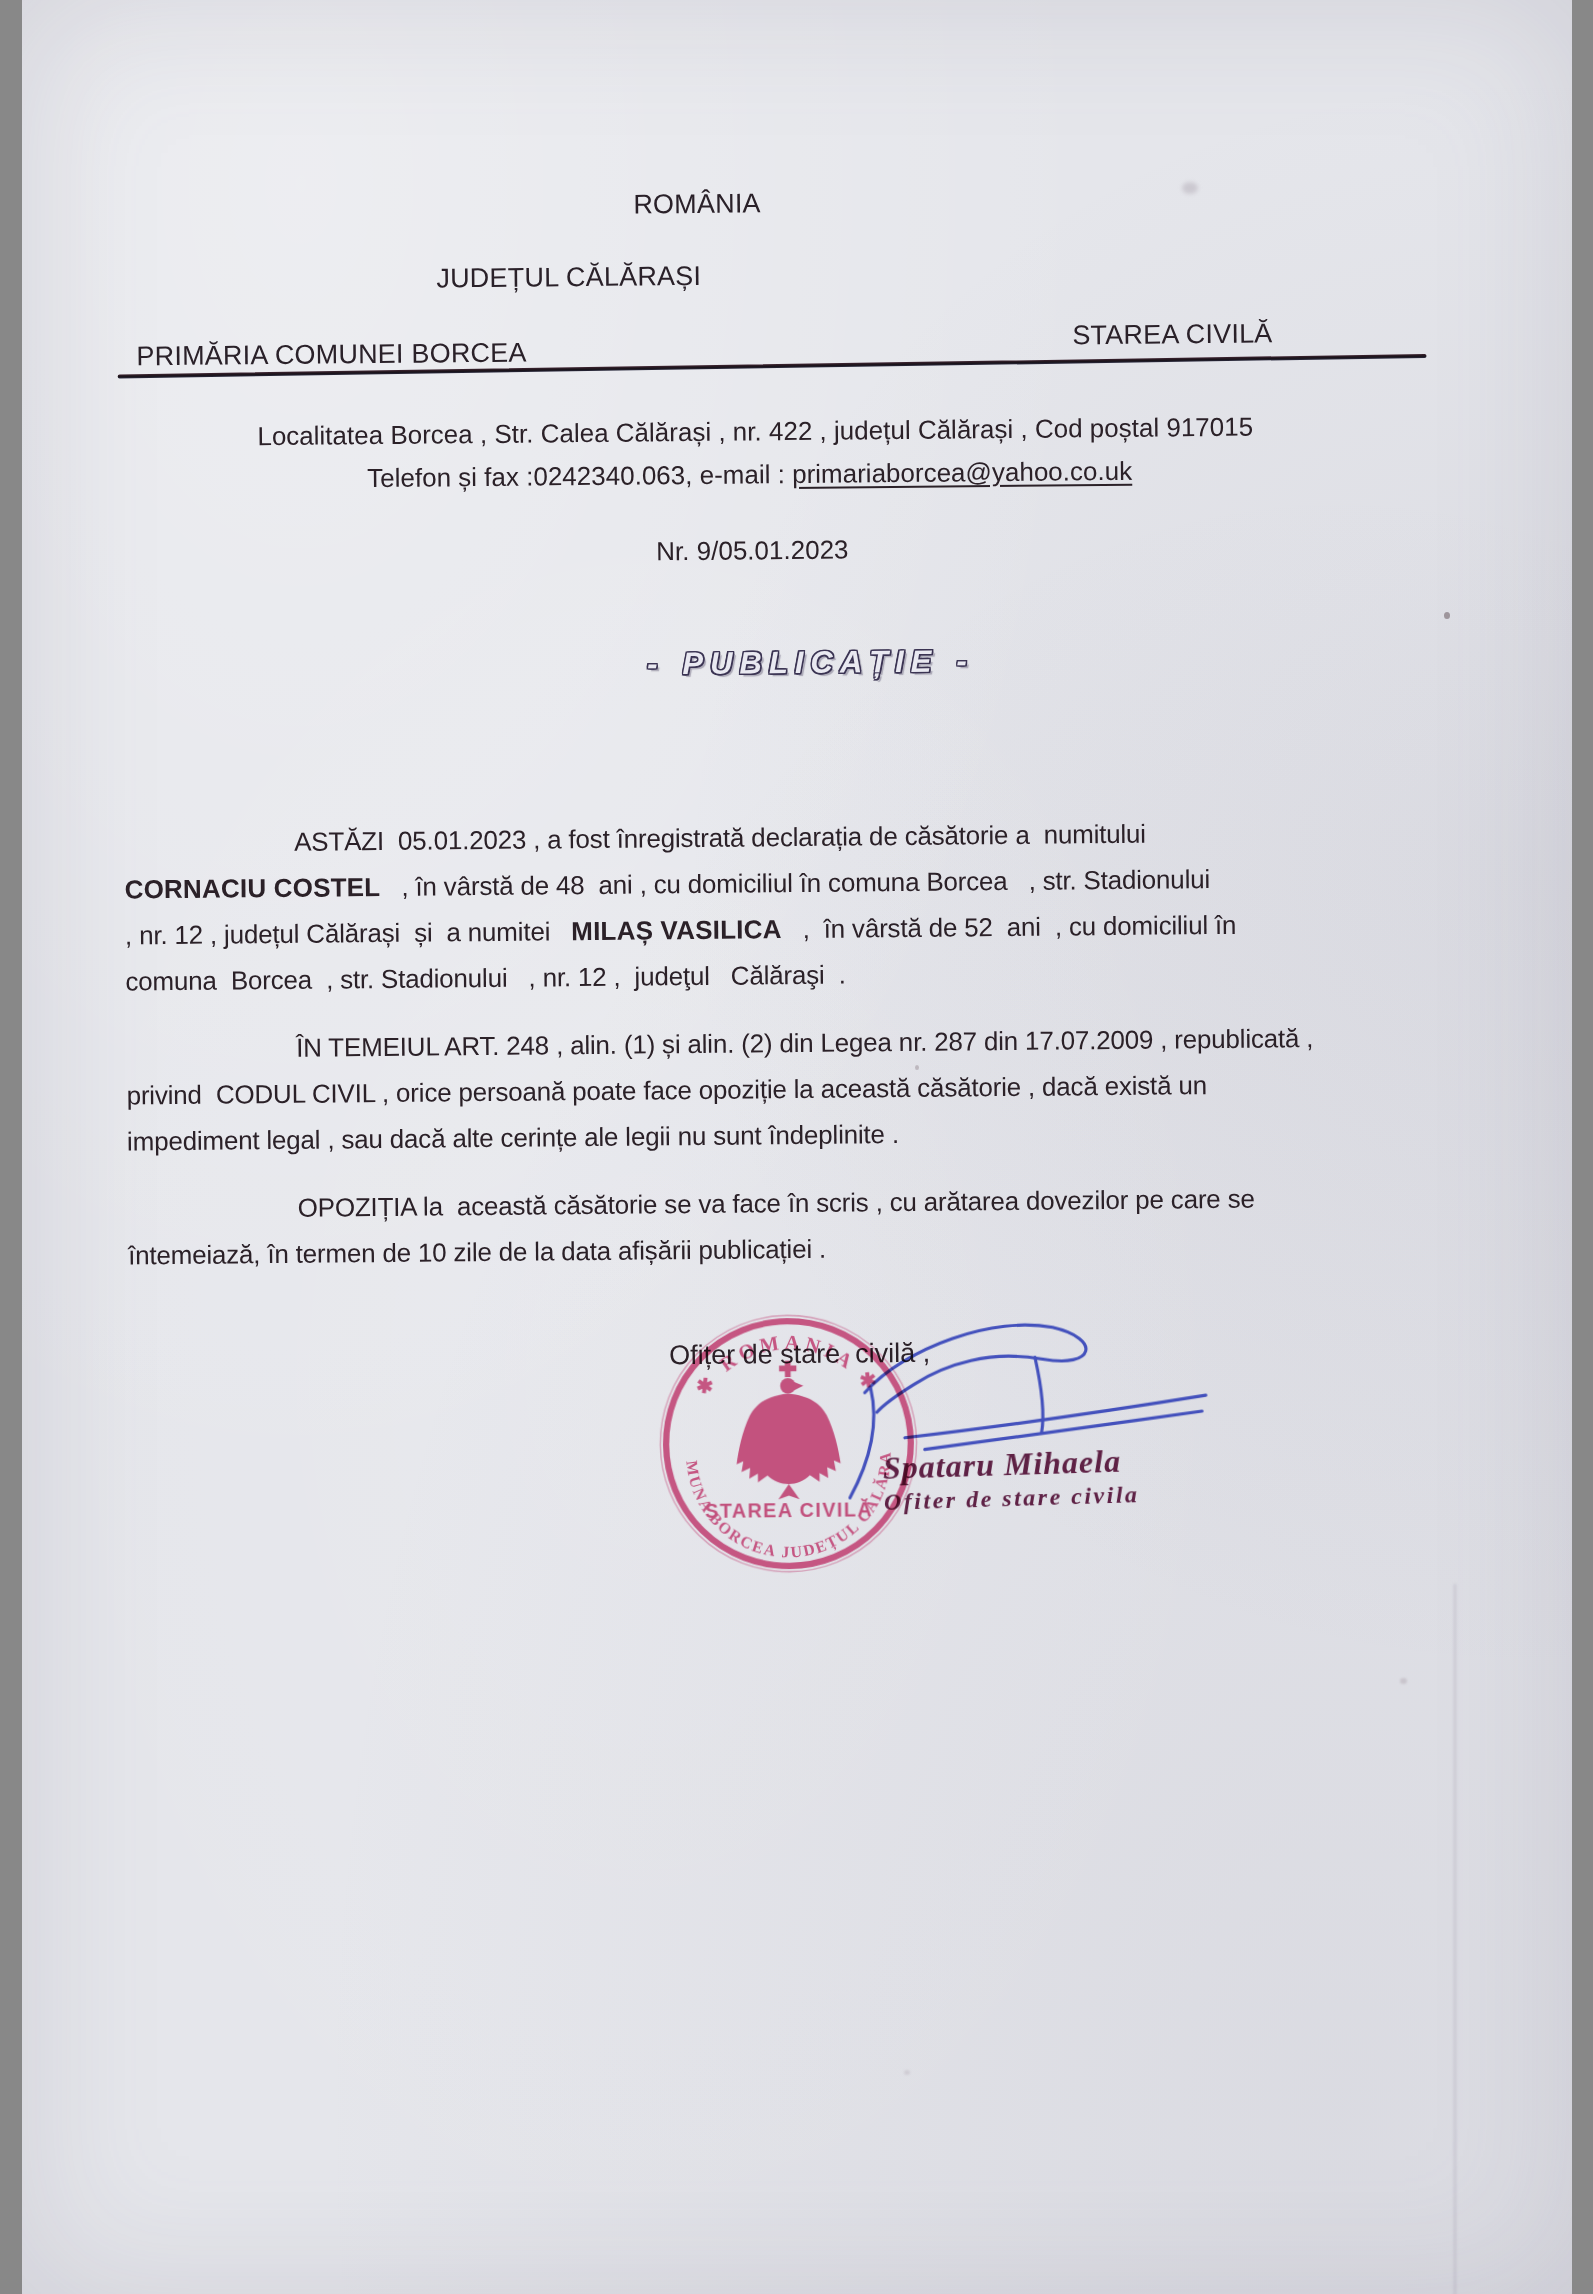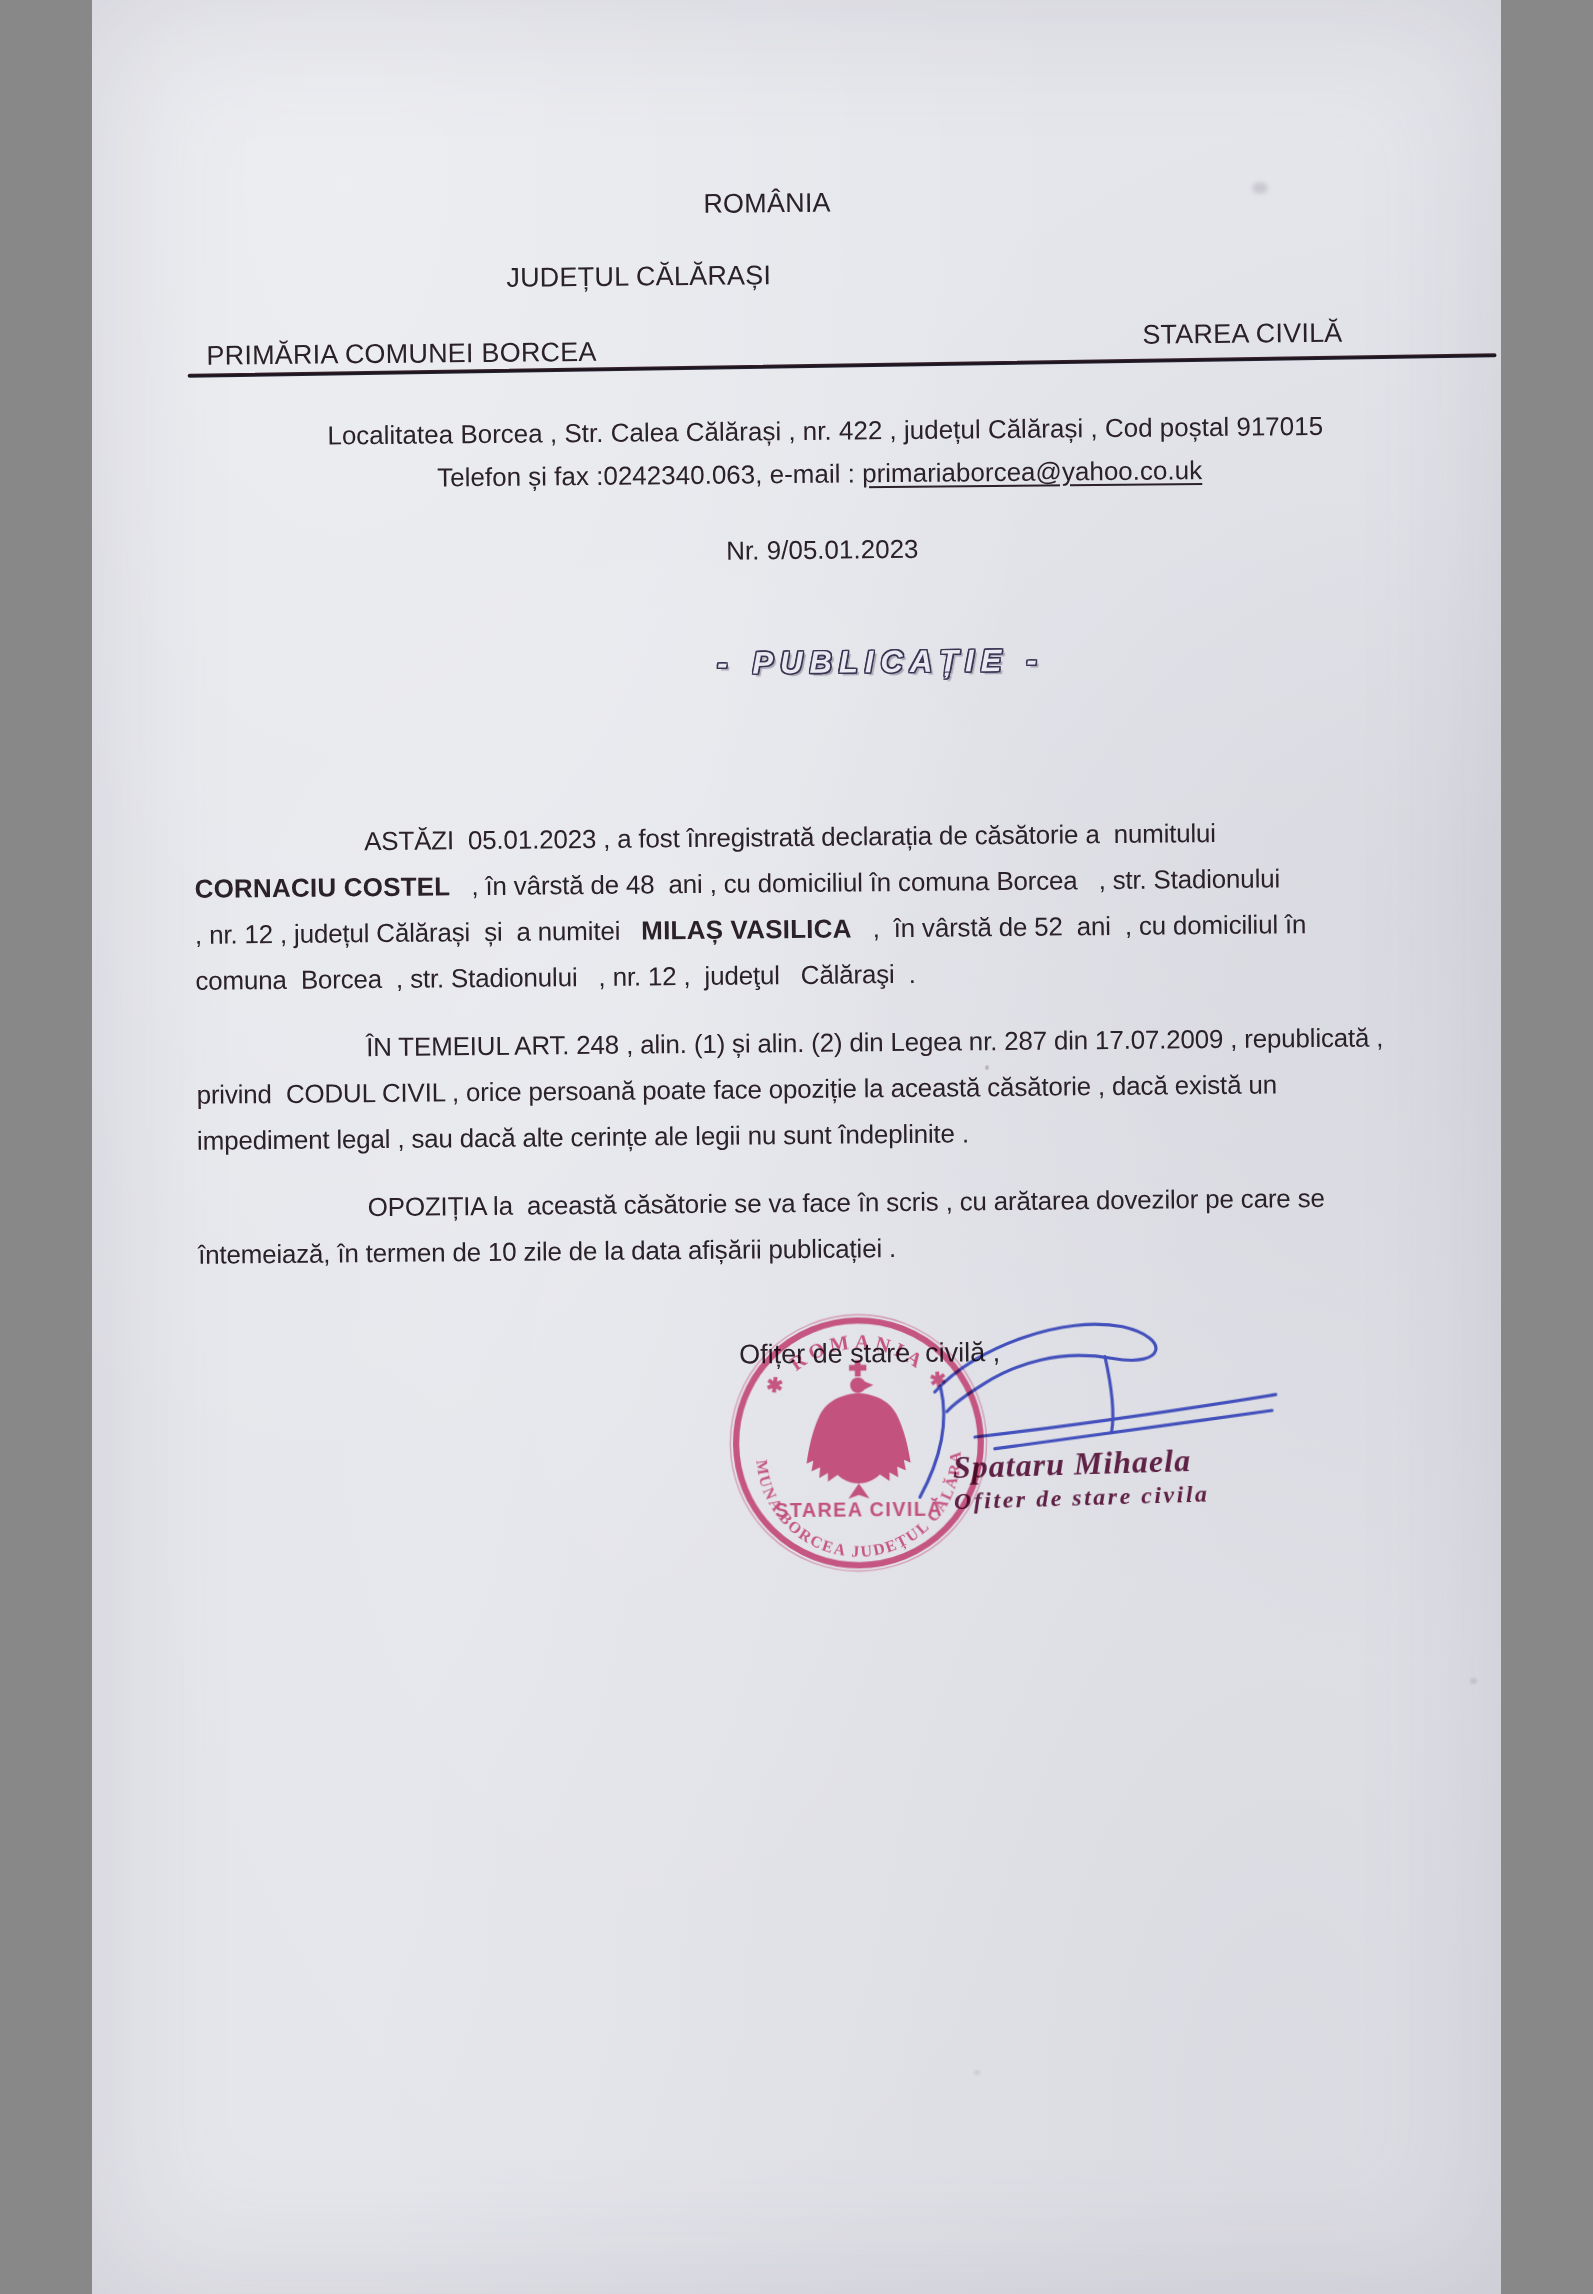--- a/index.html
+++ b/index.html
@@ -1,18 +1,18 @@
 <!DOCTYPE html>
 <html><head>
 <meta charset="utf-8">
 <style>
   html,body{margin:0;padding:0;background:#888;}
   .paper{
     position:relative;
-    width:1409px;height:2295px;
+    width:1550px;height:2295px;
     margin:0 auto;
     background-color:#e5e6eb;
     background-image:
       radial-gradient(ellipse at 18% 8%, rgba(255,255,255,.30), transparent 45%),
       radial-gradient(ellipse at 85% 92%, rgba(124,120,142,.10), transparent 55%),
       radial-gradient(ellipse at 97% 38%, rgba(124,120,142,.09), transparent 40%),
       radial-gradient(ellipse at 40% 60%, rgba(255,255,255,.12), transparent 50%);
     box-shadow: inset 0 0 139px rgba(110,108,130,.18);
     overflow:hidden;
     font-family:"Liberation Sans","DejaVu Sans",sans-serif;

